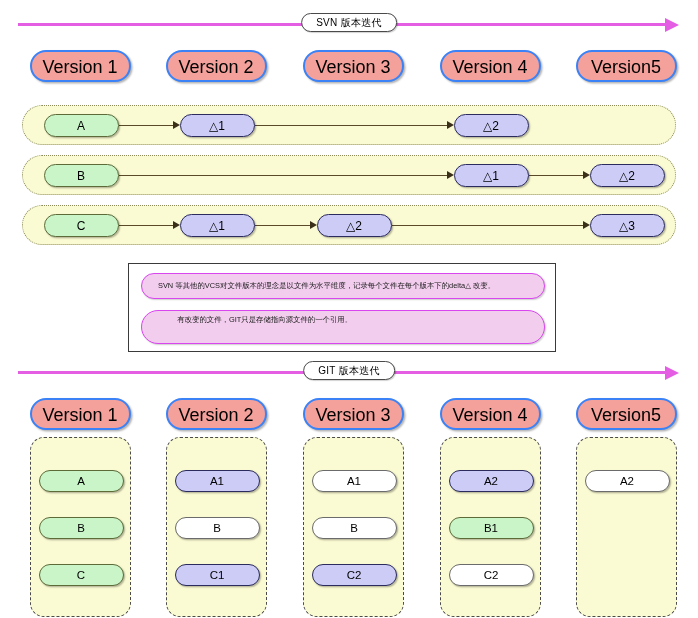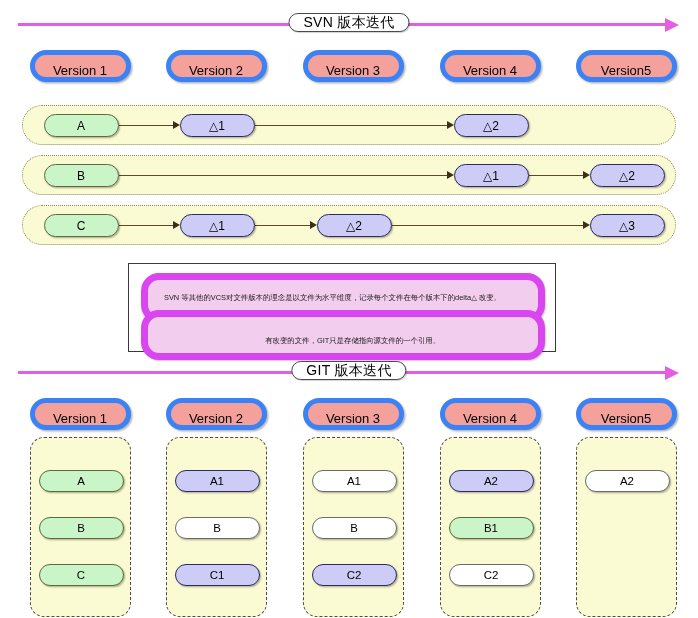--- a/index.html
+++ b/index.html
@@ -22,30 +22,30 @@
   .tl-head{
     position:absolute;left:665px;top:8px;width:0;height:0;
     border-left:14px solid #e45ee4;
     border-top:7px solid transparent;
     border-bottom:7px solid transparent;
   }
   .tl-label{
     position:absolute;left:50%;top:3px;transform:translateX(-50%);
     background:#ffffff;border:1px solid #4a4a4a;border-radius:12px;
     height:17px;line-height:17px;padding:0 14px;
-    font-size:14px;letter-spacing:.3px;white-space:nowrap;
+    font-size:10px;letter-spacing:.3px;white-space:nowrap;
     box-shadow:1px 1px 1px rgba(0,0,0,.18);
   }
 
   
   .vrow{position:absolute;left:0;width:698px;height:34px;}
   .vpill{
     position:absolute;top:0;width:101px;height:32px;line-height:31px;
-    background:#f4a09b;border:5px solid #3b82f6;border-radius:16px;
-    text-align:center;font-size:13px;
+    background:#f4a09b;border:2px solid #3b82f6;border-radius:16px;
+    text-align:center;font-size:18px;
     box-shadow:1.5px 1.5px 2px rgba(0,0,0,.3);
     box-sizing:border-box;
   }
 
   
   .lane{
     position:absolute;left:22px;width:654px;height:40px;
     background:#fbfbd3;border:1.4px dotted #8a8a5a;border-radius:20px;
     box-sizing:border-box;
   }
@@ -66,24 +66,24 @@
     border-bottom:4.5px solid transparent;
   }
 
   
   .notes{
     position:absolute;left:128px;top:263px;width:428px;height:89px;
     background:#ffffff;border:1px solid #3a3a3a;box-sizing:border-box;
   }
   .note{
     position:absolute;left:12px;width:404px;
-    background:#f2cdee;border:7px solid #d946ef;border-radius:18px;
+    background:#f2cdee;border:1px solid #d946ef;border-radius:18px;
     box-sizing:border-box;
     font-size:7.4px;line-height:12px;color:#1a1a1a;
-    padding:18px 16px;text-align:center;
+    padding:3px 16px;text-align:left;
     box-shadow:1px 1px 1.5px rgba(0,0,0,.2);
   }
   #note-0{top:9px;height:26px;display:flex;align-items:center;}
   #note-1{top:46px;height:34px;}
   .note .l2{display:block;text-indent:2.6em;}
 
   
   .gcol{
     position:absolute;width:101px;height:180px;
     background:#fbfbd3;border:1.6px dashed #4a4a4a;border-radius:14px;

